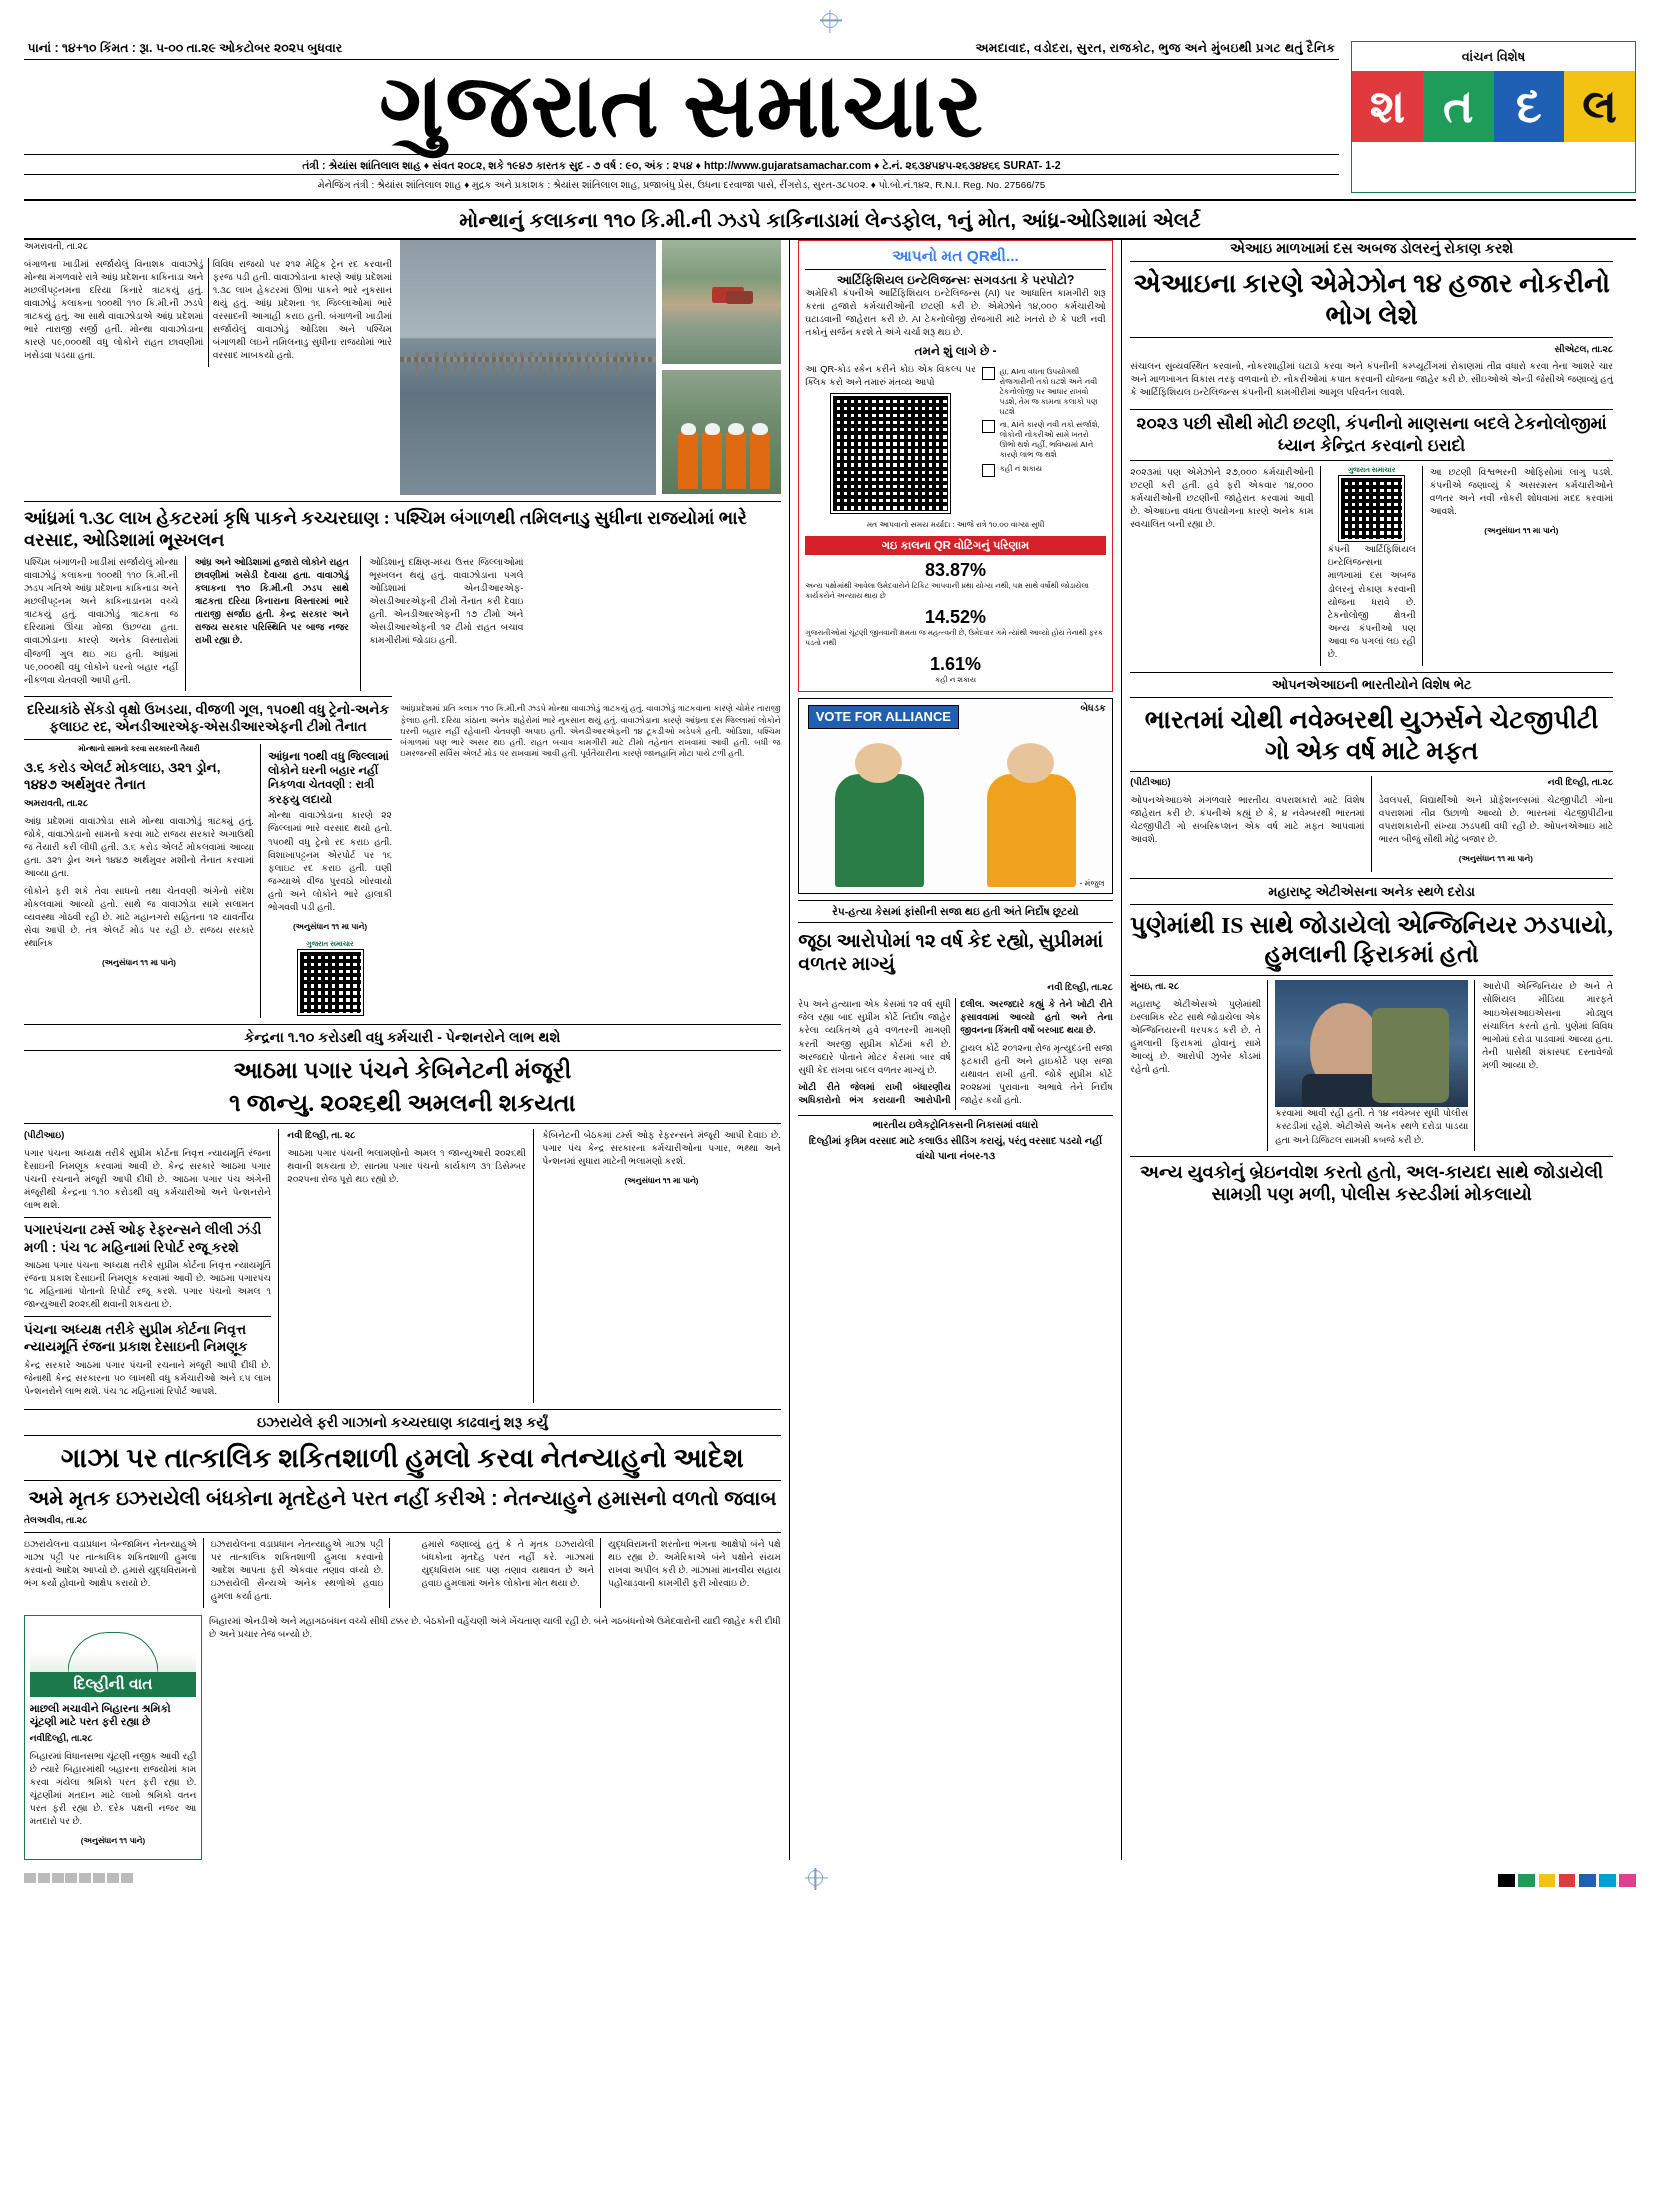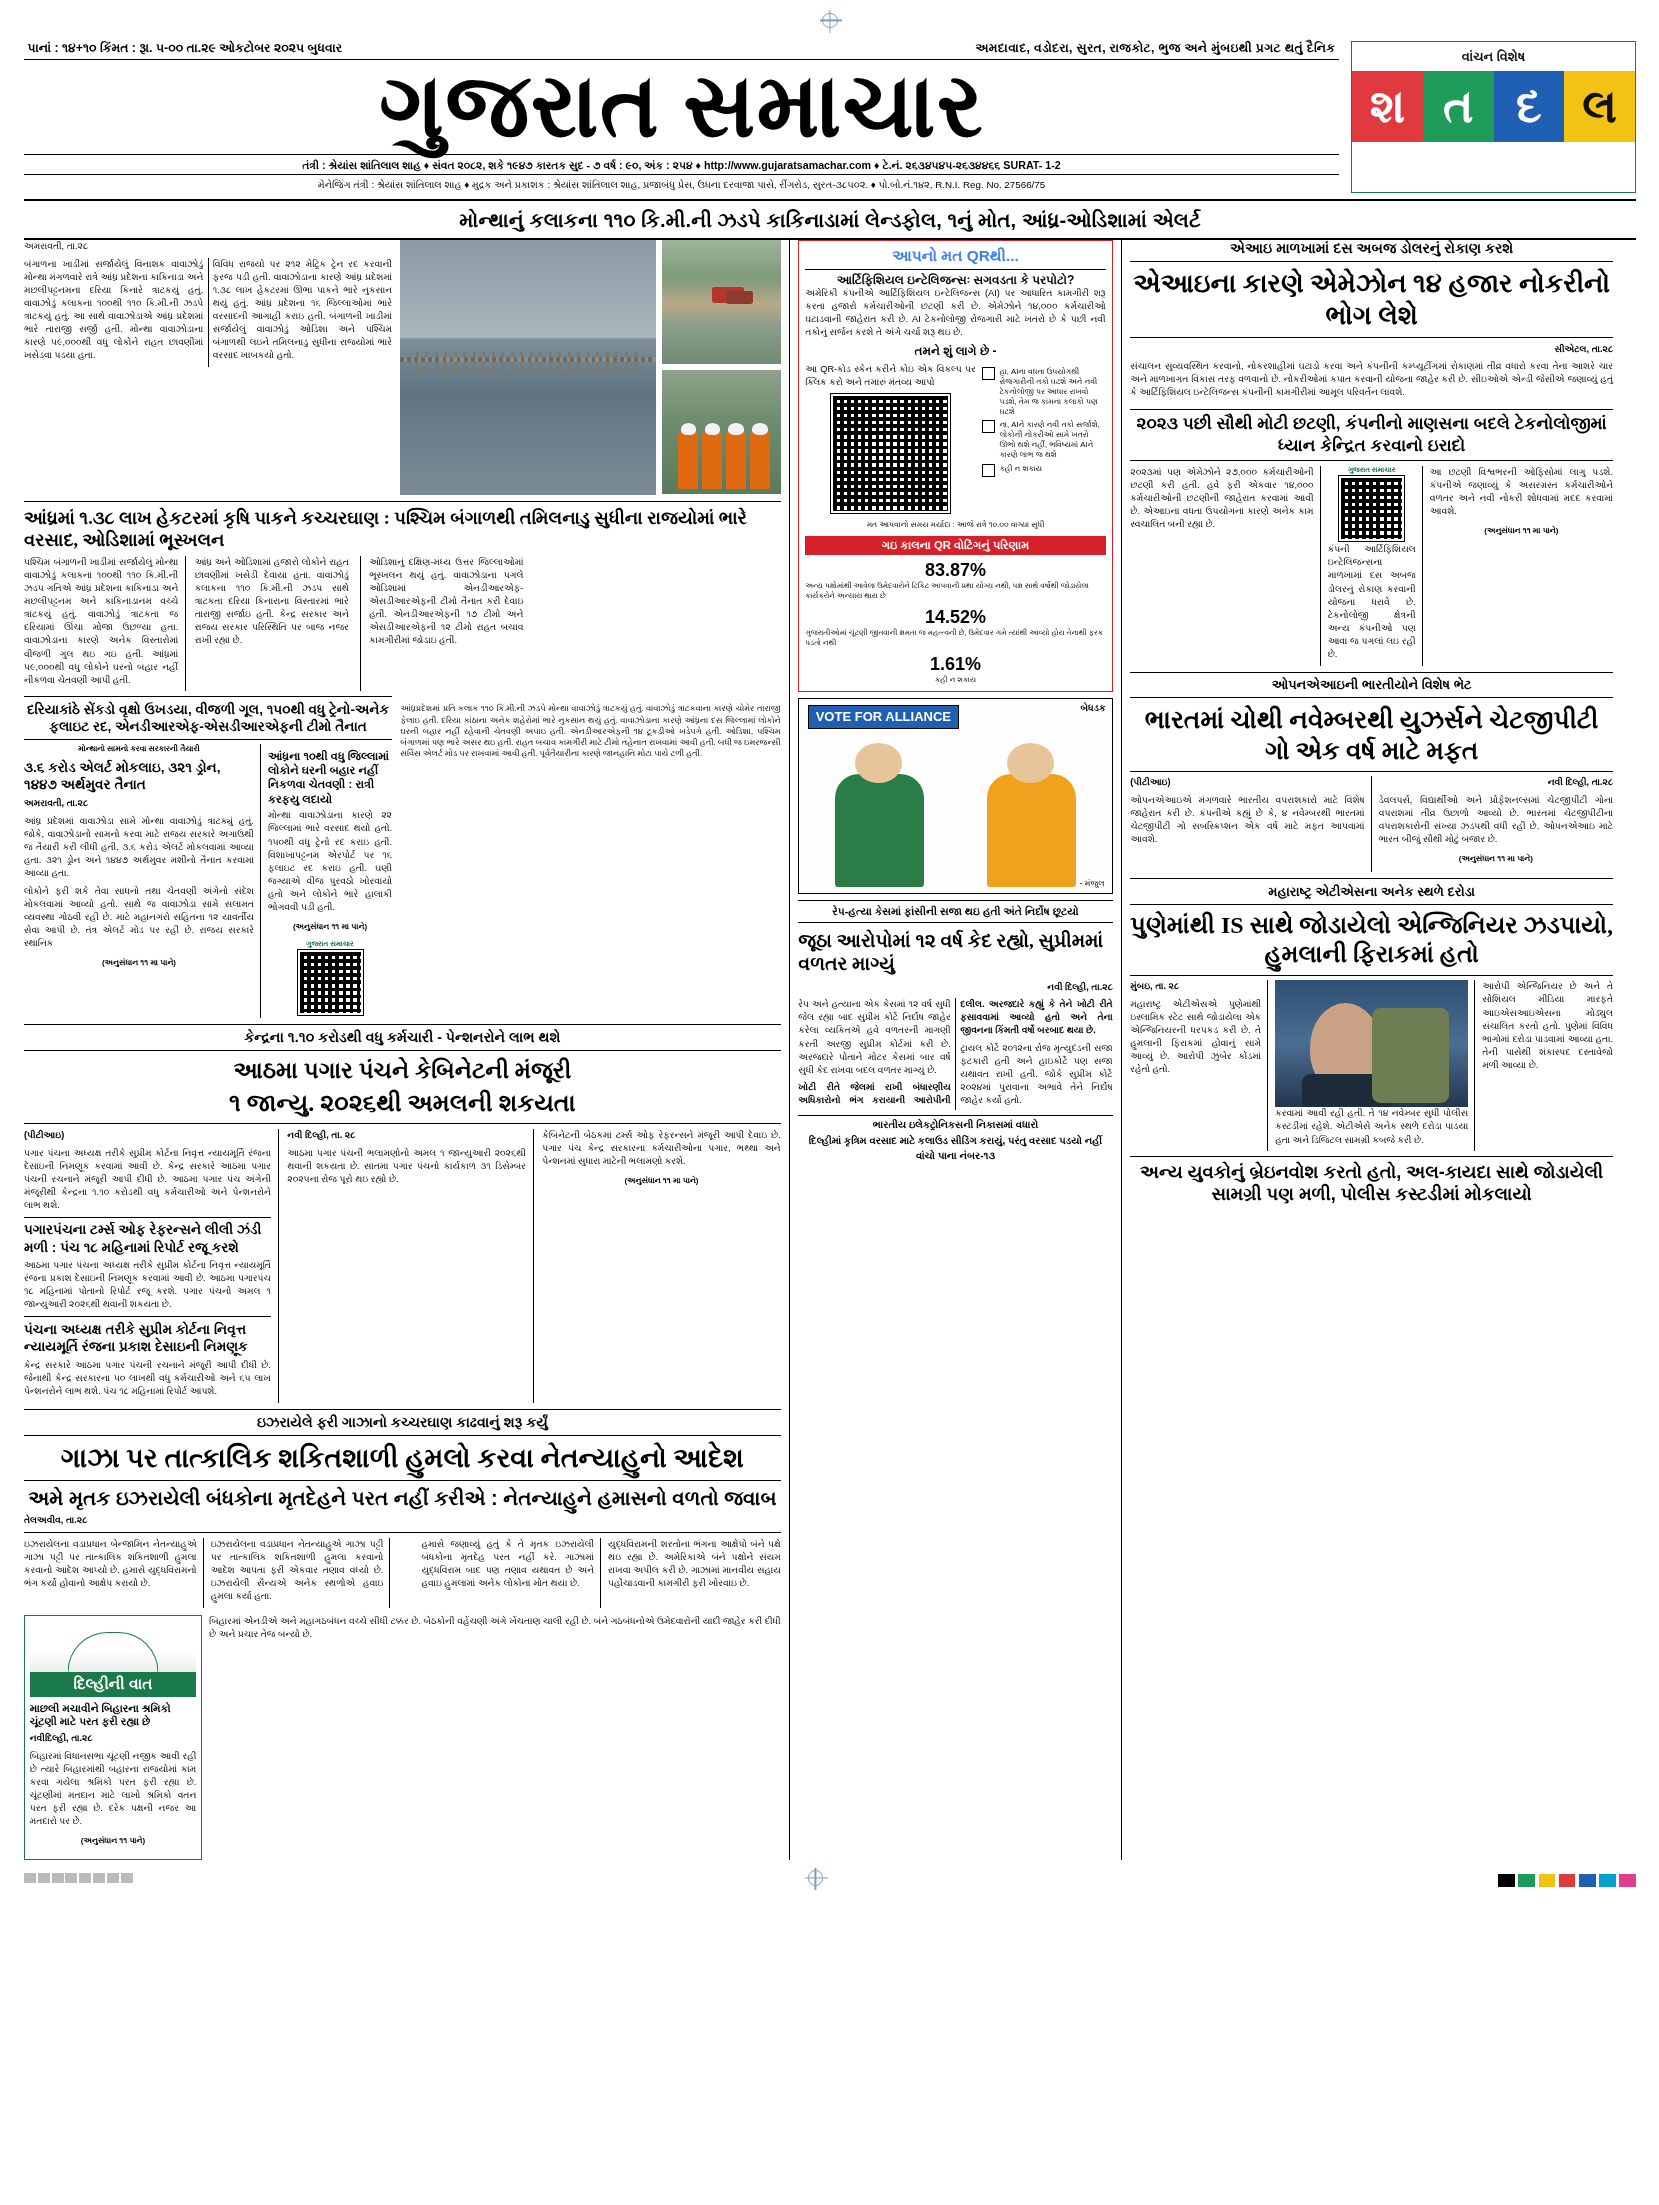--- a/index.html
+++ b/index.html
@@ -102,21 +102,21 @@
     font-size:18px; font-weight:bold; line-height:1.24; margin:6px 0 4.7px 0;
     font-family:"Liberation Serif", serif;
   }
   h3.sub2 {
     font-size:13.6px; font-weight:bold; line-height:1.26; margin:4.7px 0 3.6px 0;
   }
   .rule-top { border-top:1.2px solid #000; padding-top:4.7px; margin-top:6px; }
   .rule-top-thin { border-top:0.6px solid #000; padding-top:3.6px; margin-top:4.7px; }
 
   .photo { background:#cfd6d9; position:relative; overflow:hidden; }
-  .cap { font-size:8.3px; line-height:1.35; text-align:justify; padding-top:3.6px;font-family:Liberation Serif, serif; }
+  .cap { font-size:8.3px; line-height:1.35; text-align:justify; padding-top:3.6px; }
 
   
   .ph-sea {
     height: 255px;
     background:
       linear-gradient(180deg,#8e9ba4 0%,#a9b5bd 38%,#7d8e99 39%,#5f7480 60%,#7b8c96 100%);
     position:relative;
   }
   .ph-sea:after{
     content:""; position:absolute; left:0; right:0; top:46%; height:4.7px;
@@ -273,21 +273,21 @@
             </div>
           </div>
         </div>
       </div>
 
       <h2 class="sub rule-top">આંધ્રમાં ૧.૩૮ લાખ હેકટરમાં કૃષિ પાકને કચ્ચરઘાણ : પશ્ચિમ બંગાળથી તમિલનાડુ સુધીના રાજયોમાં ભારે વરસાદ,  ઓડિશામાં ભૂસ્ખલન</h2>
       <div style="display:flex; gap:8.3px;">
         <div style="flex:1; border-right:0.6px solid #000; padding-right:7.1px;">
           <p class="body">પશ્ચિમ બંગાળની ખાડીમાં સર્જાયેલું મોન્થા વાવાઝોડું કલાકના ૧૦૦થી ૧૧૦ કિ.મી.ની ઝડપ ગતિએ આંધ્ર પ્રદેશના કાકિનાડા અને મછલીપટ્ટનમ અને કાકિનાડાનમ વચ્ચે ત્રાટકયું હતું. વાવાઝોડું ત્રાટકતા જ દરિયામાં ઊંચા મોજા ઉછળ્યા હતા. વાવાઝોડાના કારણે અનેક વિસ્તારોમાં વીજળી ગુલ થઇ ગઇ હતી. આંધ્રમાં ૫૯,૦૦૦થી વધુ લોકોને ઘરનો બહાર નહીં નીકળવા ચેતવણી આપી હતી.</p>
         </div>
-        <div style="flex:1; border-right:0.6px solid #000; padding-right:11px;">
+        <div style="flex:1; border-right:0.6px solid #000; padding-right:11px;font-weight:bold;">
           <p class="body">આંધ્ર અને ઓડિશામાં હજારો લોકોને રાહત છાવણીમાં ખસેડી દેવાયા હતા. વાવાઝોડું કલાકના ૧૧૦ કિ.મી.ની ઝડપ સાથે ત્રાટકતા દરિયા કિનારાના વિસ્તારમાં ભારે તારાજી સર્જાઇ હતી. કેન્દ્ર સરકાર અને રાજય સરકાર પરિસ્થિતિ પર બાજ નજર રાખી રહ્યા છે.</p>
         </div>
         <div style="flex:1;">
           <p class="body">ઓડિશાનું દક્ષિણ-મધ્ય ઉત્તર જિલ્લાઓમાં ભૂસ્ખલન થયું હતું. વાવાઝોડાના પગલે ઓડિશામાં એનડીઆરએફ-એસડીઆરએફની ટીમો તૈનાત કરી દેવાઇ હતી. એનડીઆરએફની ૧૭ ટીમો અને એસડીઆરએફની ૧૨ ટીમો રાહત બચાવ કામગીરીમાં જોડાઇ હતી.</p>
         </div>
         <div style="width:249px;"></div>
       </div>
 
       <div style="display:flex; gap:8.3px;">
         <div style="width:368px;">

